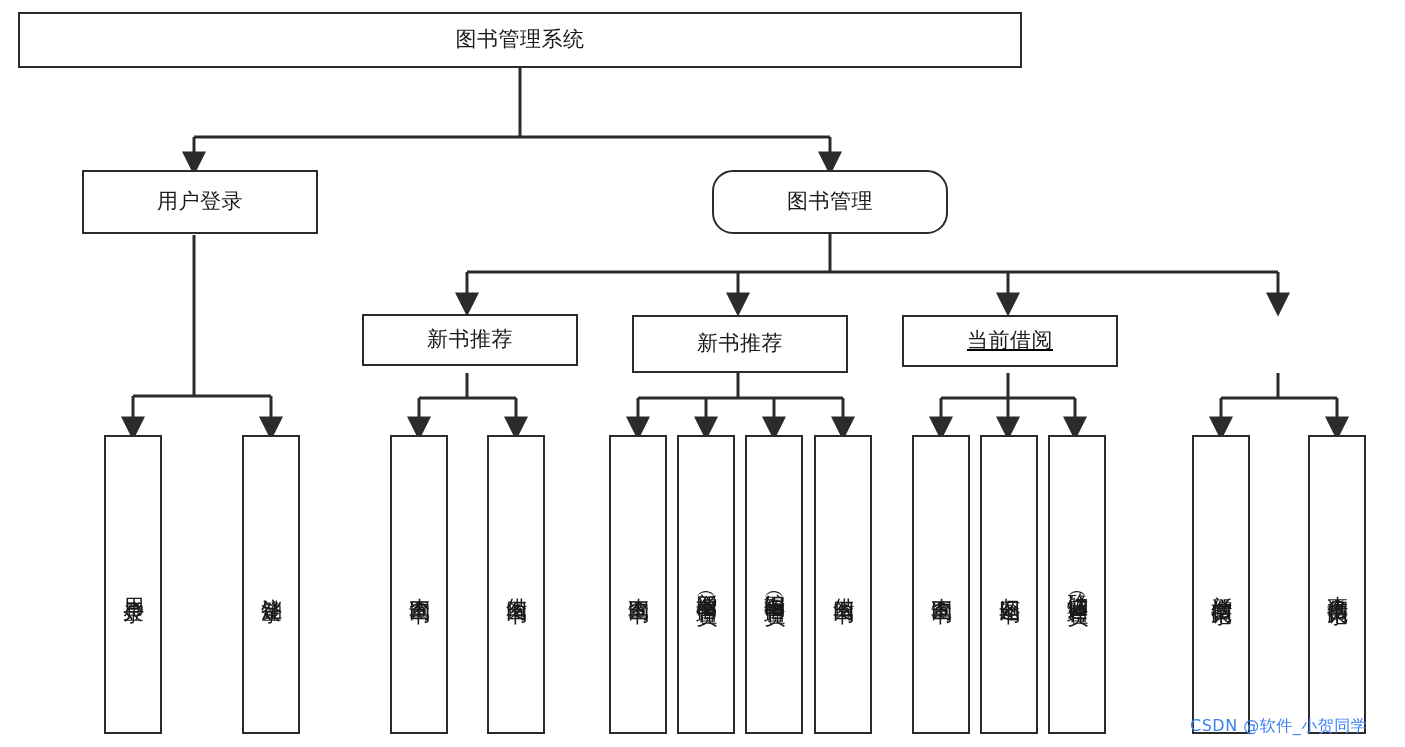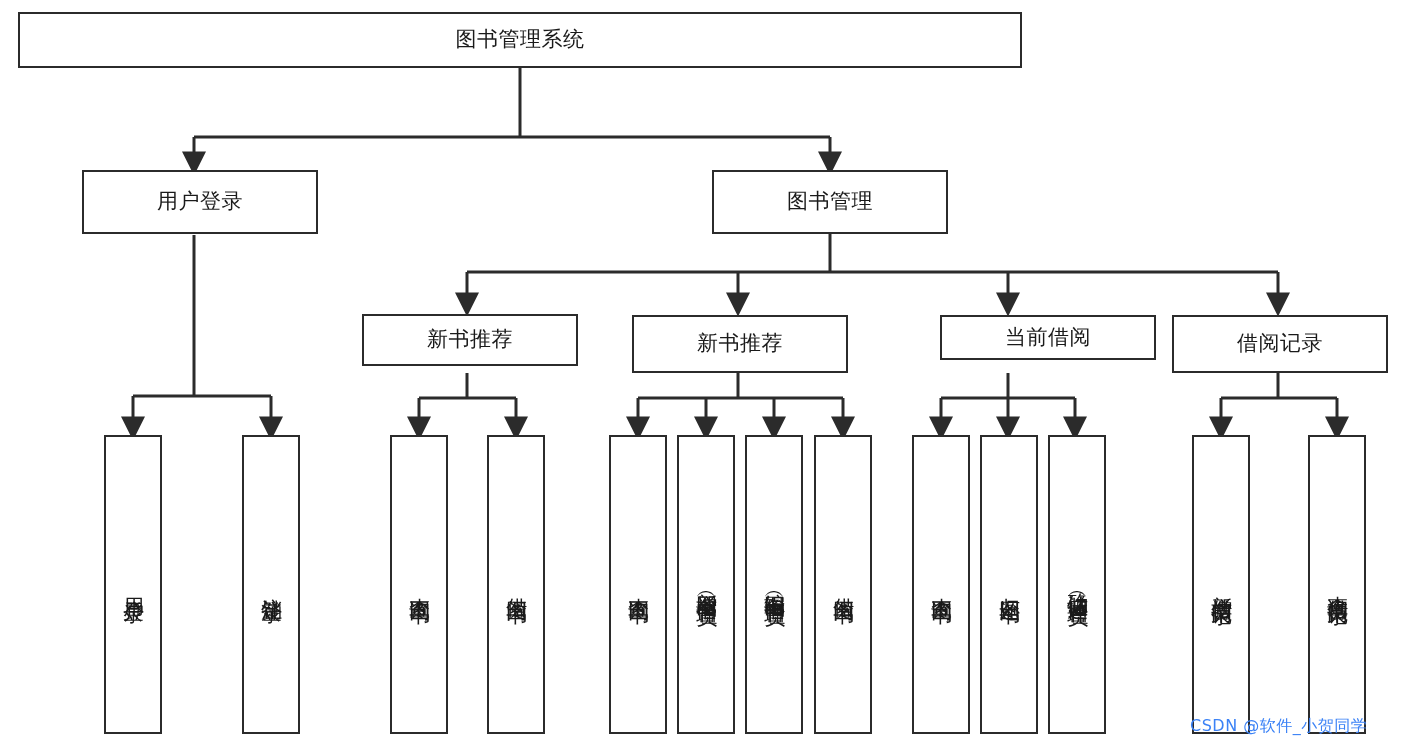--- a/index.html
+++ b/index.html
@@ -125,35 +125,32 @@
     </g>
   </svg>
 
   <div class="node-box" style="left:18px; top:12px; width:1004px; height:56px;">
     <span class="node-label-h">图书管理系统</span>
   </div>
 
   <div class="node-box" style="left:82px; top:170px; width:236px; height:64px;">
     <span class="node-label-h">用户登录</span>
   </div>
-  <div class="node-box" style="left:712px; top:170px; width:236px; height:64px;">
+  <div class="node-box" style="left:712px; top:170px; width:236px; height:64px;border-radius:21px;">
     <span class="node-label-h">图书管理</span>
   </div>
 
   <div class="node-box" style="left:362px; top:314px; width:216px; height:52px;">
     <span class="node-label-h">新书推荐</span>
   </div>
   <div class="node-box" style="left:632px; top:315px; width:216px; height:58px;">
     <span class="node-label-h">新书推荐</span>
   </div>
-  <div class="node-box" style="left:940px; top:315px; width:216px; height:45px;">
+  <div class="node-box" style="left:902px; top:315px; width:216px; height:52px;text-decoration:underline;">
     <span class="node-label-h">当前借阅</span>
-  </div>
-  <div class="node-box" style="left:1172px; top:315px; width:216px; height:58px;">
-    <span class="node-label-h">借阅记录</span>
   </div>
 
   <div class="node-box" style="left:104px; top:435px; width:58px; height:299px;">
     <span class="node-label-v">用户登录</span>
   </div>
   <div class="node-box" style="left:242px; top:435px; width:58px; height:299px;">
     <span class="node-label-v">注销登录</span>
   </div>
 
   <div class="node-box" style="left:390px; top:435px; width:58px; height:299px;">

